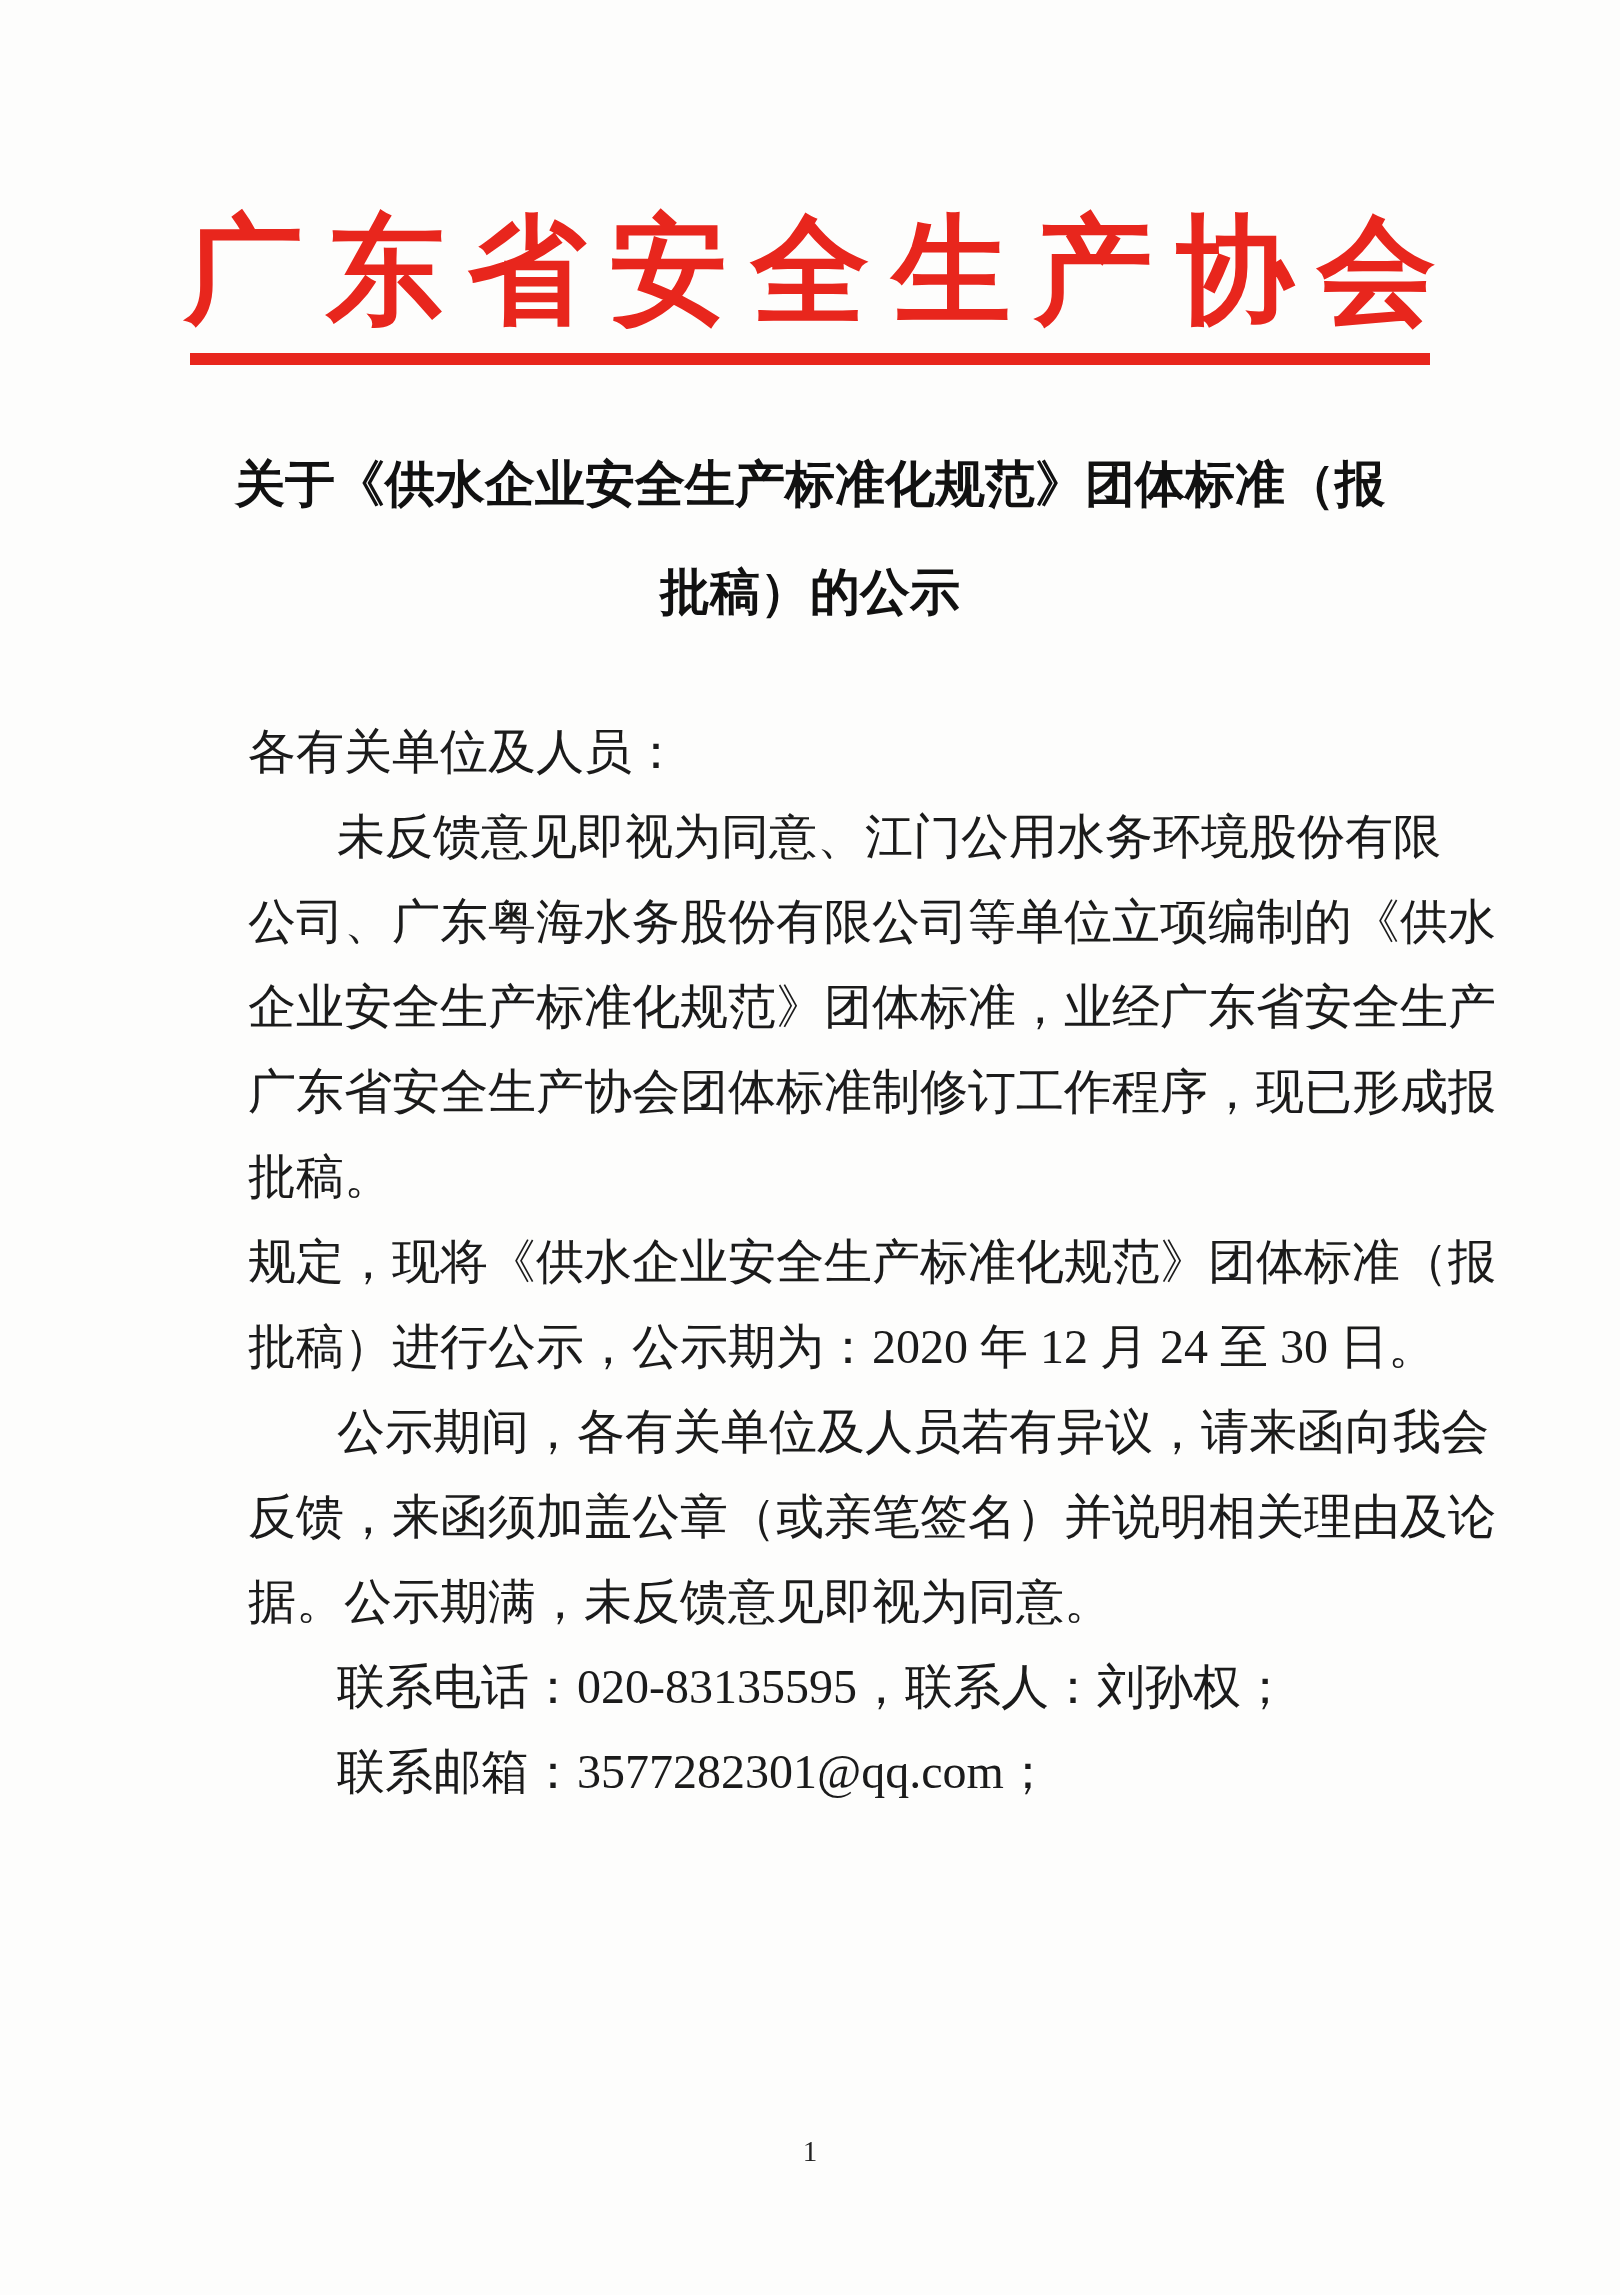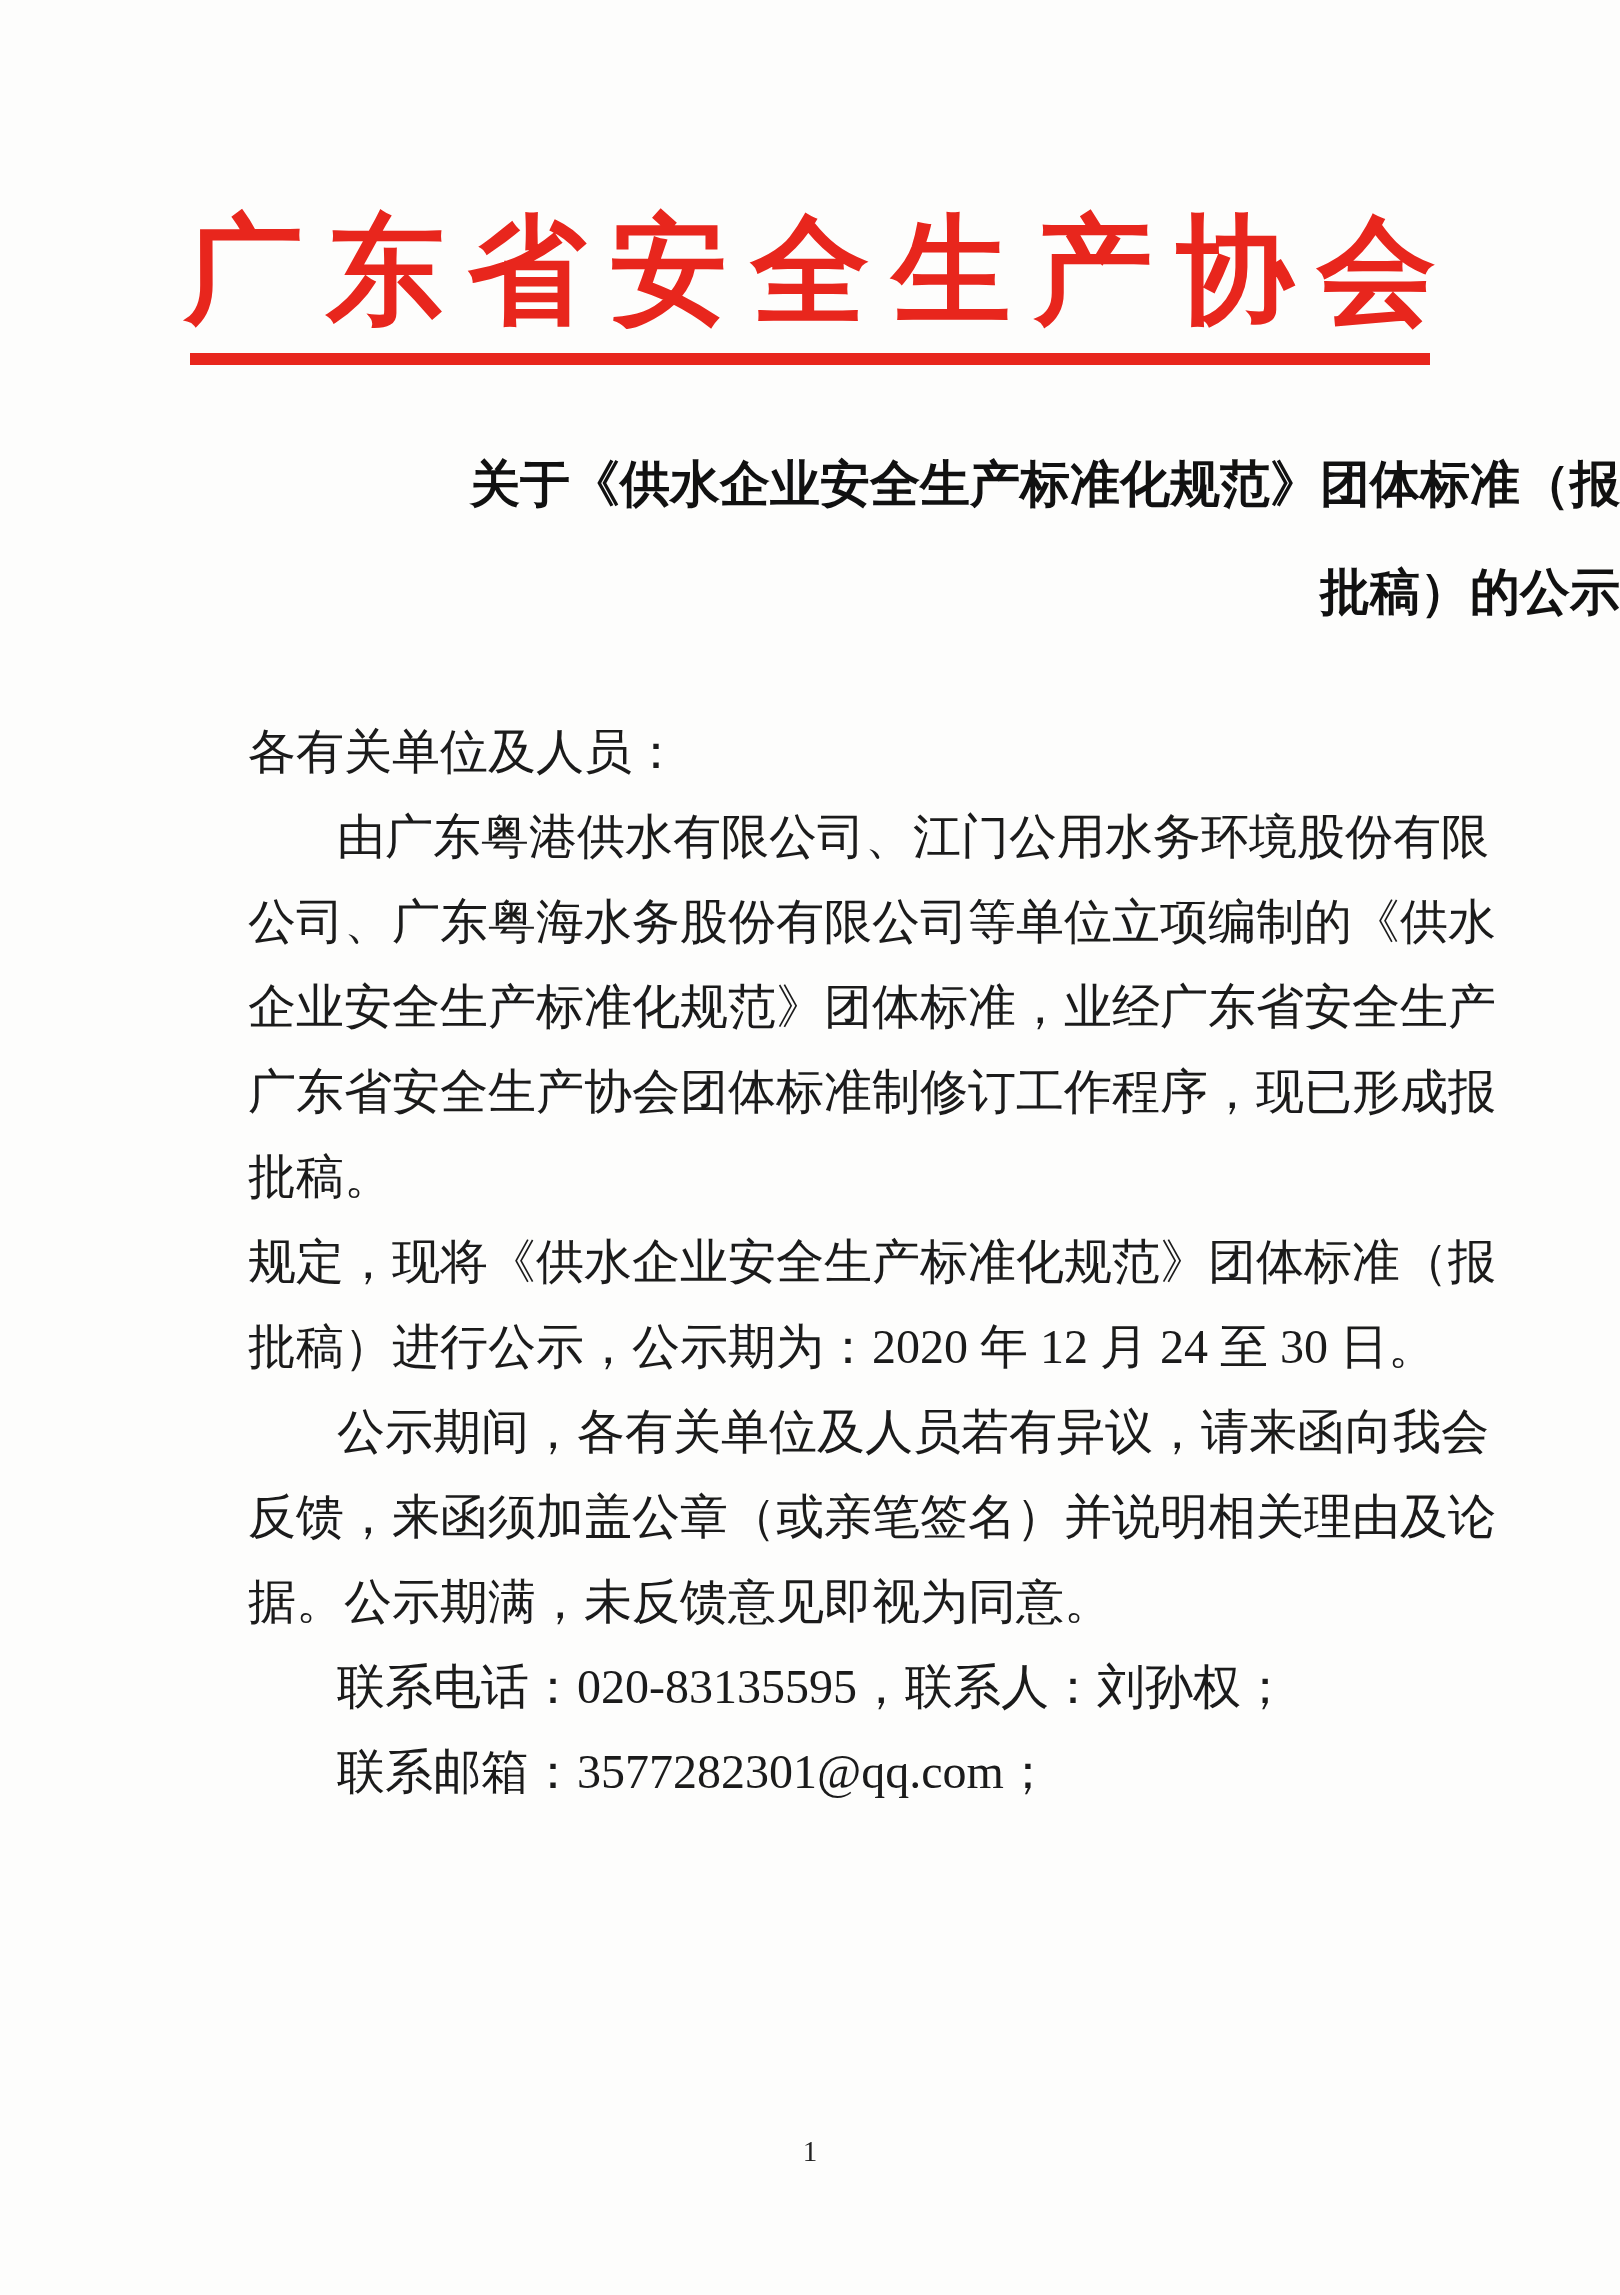--- a/index.html
+++ b/index.html
@@ -33,21 +33,21 @@
     margin: 16.3px auto 0 auto;
     background: var(--accent);
   }
 
   
   .doc-title {
     margin: 65px 0 0 0;
     font-size: 50px;
     font-weight: bold;
     line-height: 108px;
-    text-align: right;
+    text-align: center;
     color: #111;
   }
   .doc-title .title-line { display: block; white-space: nowrap; }
 
   
   .doc-body {
     margin-top: 63px;
     padding-left: 248px;
     padding-right: 131px;
     font-size: 48px;
@@ -77,21 +77,21 @@
     <div class="letterhead-rule"></div>
   </header>
 
   <h1 class="doc-title">
     <span class="title-line">关于《供水企业安全生产标准化规范》团体标准（报</span>
     <span class="title-line">批稿）的公示</span>
   </h1>
 
   <main class="doc-body">
     <div class="line">各有关单位及人员：</div>
-    <div class="line indent">由广东粤港供水有限公司、江门公用水务环境股份有限</div>
+    <div class="line indent">未反馈意见即视为同意、江门公用水务环境股份有限</div>
     <div class="line">公司、广东粤海水务股份有限公司等单位立项编制的《供水</div>
     <div class="line">企业安全生产标准化规范》团体标准，业经广东省安全生产</div>
     <div class="line">广东省安全生产协会团体标准制修订工作程序，现已形成报</div>
     <div class="line">批稿。</div>
     <div class="line">规定，现将《供水企业安全生产标准化规范》团体标准（报</div>
     <div class="line">批稿）进行公示，公示期为：2020 年 12 月 24 至 30 日。</div>
     <div class="line indent">公示期间，各有关单位及人员若有异议，请来函向我会</div>
     <div class="line">反馈，来函须加盖公章（或亲笔签名）并说明相关理由及论</div>
     <div class="line">据。公示期满，未反馈意见即视为同意。</div>
     <div class="line indent">联系电话：020-83135595，联系人：刘孙权；</div>

